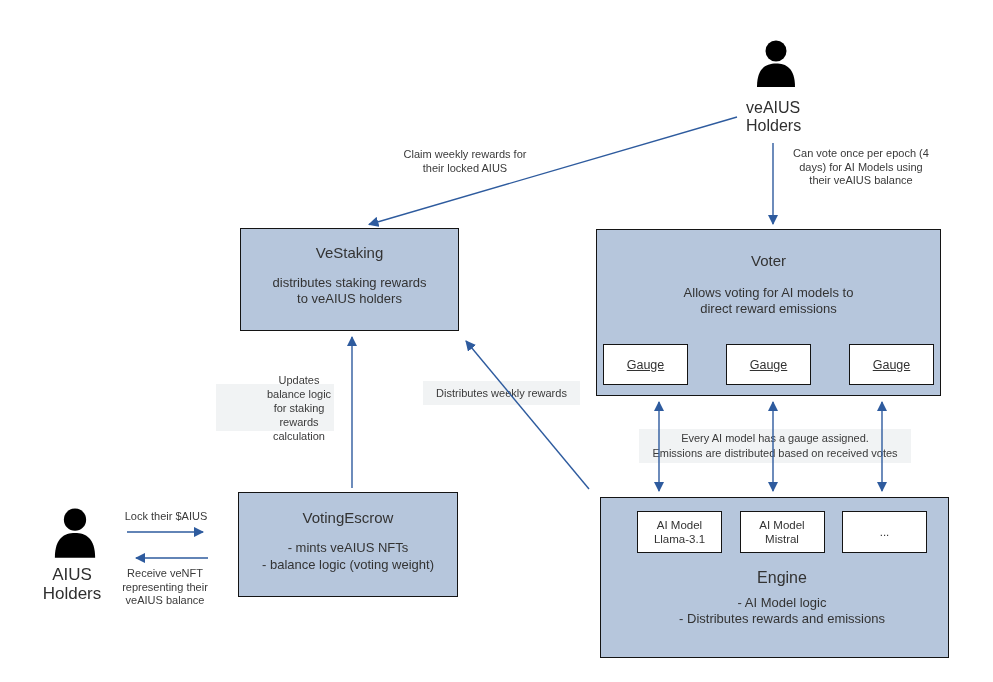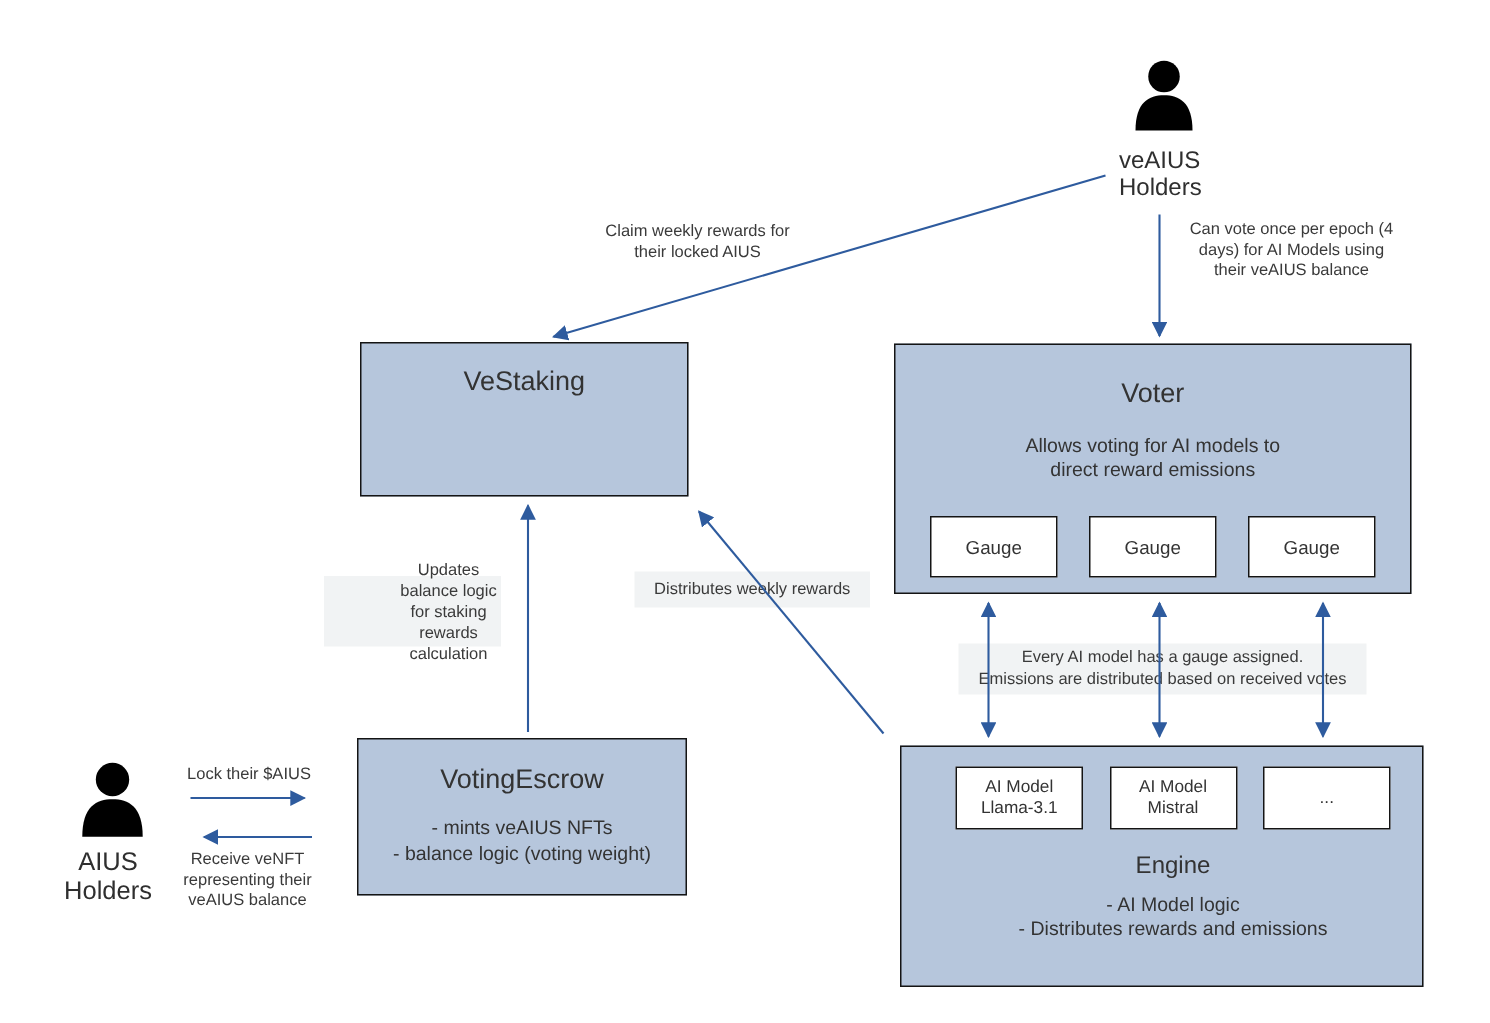--- a/index.html
+++ b/index.html
@@ -4,35 +4,35 @@
 <style>
   html,body{margin:0;padding:0;background:#ffffff;}
   .canvas{
     position:relative;width:993px;height:682px;background:#ffffff;overflow:hidden;
     font-family:"Liberation Sans","DejaVu Sans",sans-serif;color:#3a3a3a;
   }
   .box{
     position:absolute;background:#b6c6dc;border:1.5px solid #141414;box-sizing:border-box;
     display:flex;flex-direction:column;align-items:center;text-align:center;color:#333333;
   }
-  .box-title{font-size:18px;white-space:pre-line;}
+  .box-title{font-size:15px;white-space:pre-line;}
   .box-body{font-size:13px;line-height:16px;white-space:pre-line;}
   #box-vestaking{left:240px;top:228px;width:219px;height:103px;}
   #box-vestaking .box-title{margin-top:15px;}
   #box-vestaking .box-body{margin-top:14px;}
   #box-voter{left:596px;top:229px;width:345px;height:167px;}
   #box-voter .box-title{margin-top:22px;}
   #box-voter .box-body{margin-top:16px;}
   #box-votingescrow{left:238px;top:492px;width:220px;height:105px;}
   #box-votingescrow .box-title{margin-top:16px;}
   #box-votingescrow .box-body{margin-top:13px;line-height:17px;}
   #box-engine{left:600px;top:497px;width:349px;height:161px;padding-left:15px;}
   #box-engine .box-title{margin-top:16px;font-size:16px;}
   #box-engine .box-body{margin-top:8px;}
-  .gauge-row{position:absolute;left:0;right:0;bottom:10px;display:flex;justify-content:space-between;padding:0 23px;}
+  .gauge-row{position:absolute;left:0;right:0;bottom:10px;display:flex;justify-content:space-between;padding:0 6px;text-decoration:underline;}
   .gauge{width:85px;height:41px;background:#ffffff;border:1.5px solid #141414;box-sizing:border-box;
     display:flex;align-items:center;justify-content:center;font-size:12.5px;color:#333;}
   .model-row{display:flex;justify-content:space-between;padding:0 21px;margin-top:13px;width:100%;box-sizing:border-box;}
   .model{width:85px;height:42px;background:#ffffff;border:1.5px solid #141414;box-sizing:border-box;
     display:flex;align-items:center;justify-content:center;font-size:11.5px;line-height:14px;
     text-align:center;white-space:pre-line;color:#333;}
   .note{
     position:absolute;background:#f1f3f4;font-size:11px;line-height:14px;text-align:center;
     white-space:pre-line;display:flex;align-items:center;justify-content:center;box-sizing:border-box;
   }
@@ -100,20 +100,22 @@
       <path d="M-19,47 C-19,28 -10,23.5 0,23.5 C10,23.5 19,28 19,47 Z"></path>
     </g>
     <g fill="#000000" transform="translate(75,508) scale(1.06)">
       <circle cx="0" cy="11" r="10.5"></circle>
       <path d="M-19,47 C-19,28 -10,23.5 0,23.5 C10,23.5 19,28 19,47 Z"></path>
     </g>
   </svg>
 
   <div class="box" id="box-vestaking">
     <div class="box-title">VeStaking</div>
+    <div class="box-body">distributes staking rewards
+to veAIUS holders</div>
   </div>
 
   <div class="box" id="box-voter">
     <div class="box-title">Voter</div>
     <div class="box-body">Allows voting for AI models to
 direct reward emissions</div>
     <div class="gauge-row">
       <div class="gauge">Gauge</div>
       <div class="gauge">Gauge</div>
       <div class="gauge">Gauge</div>

